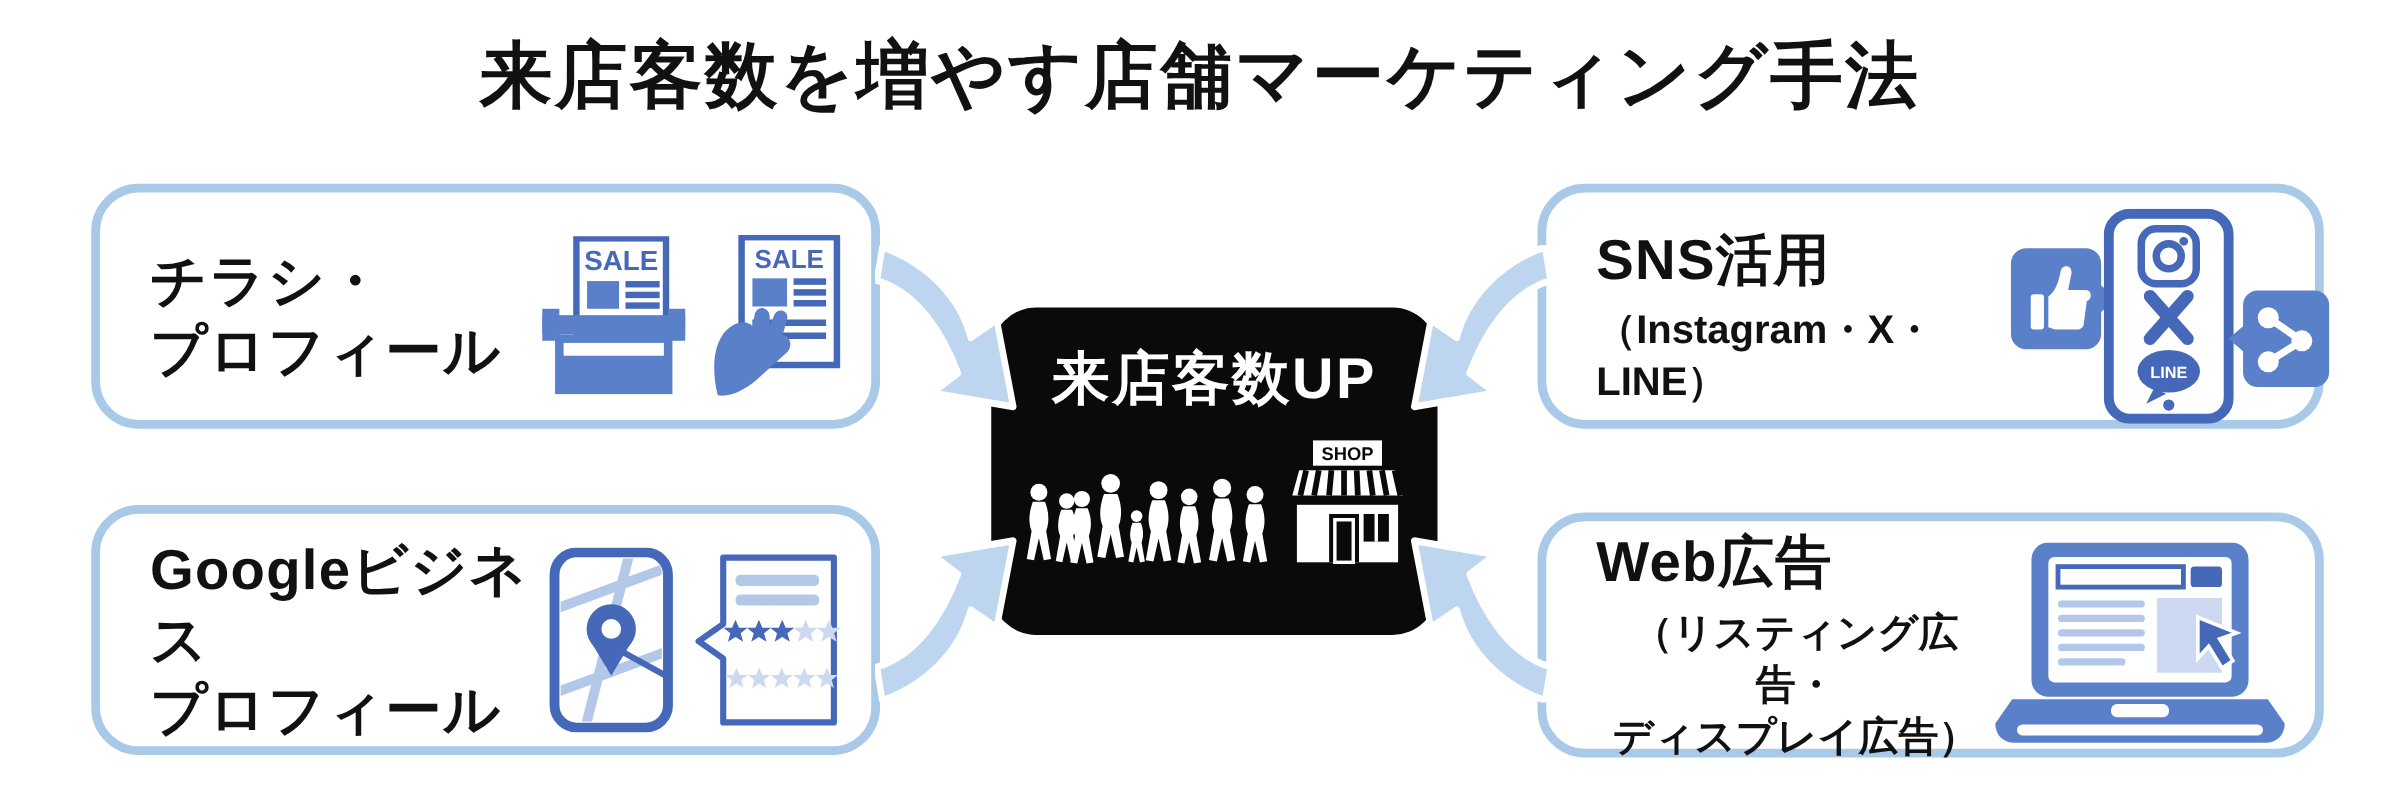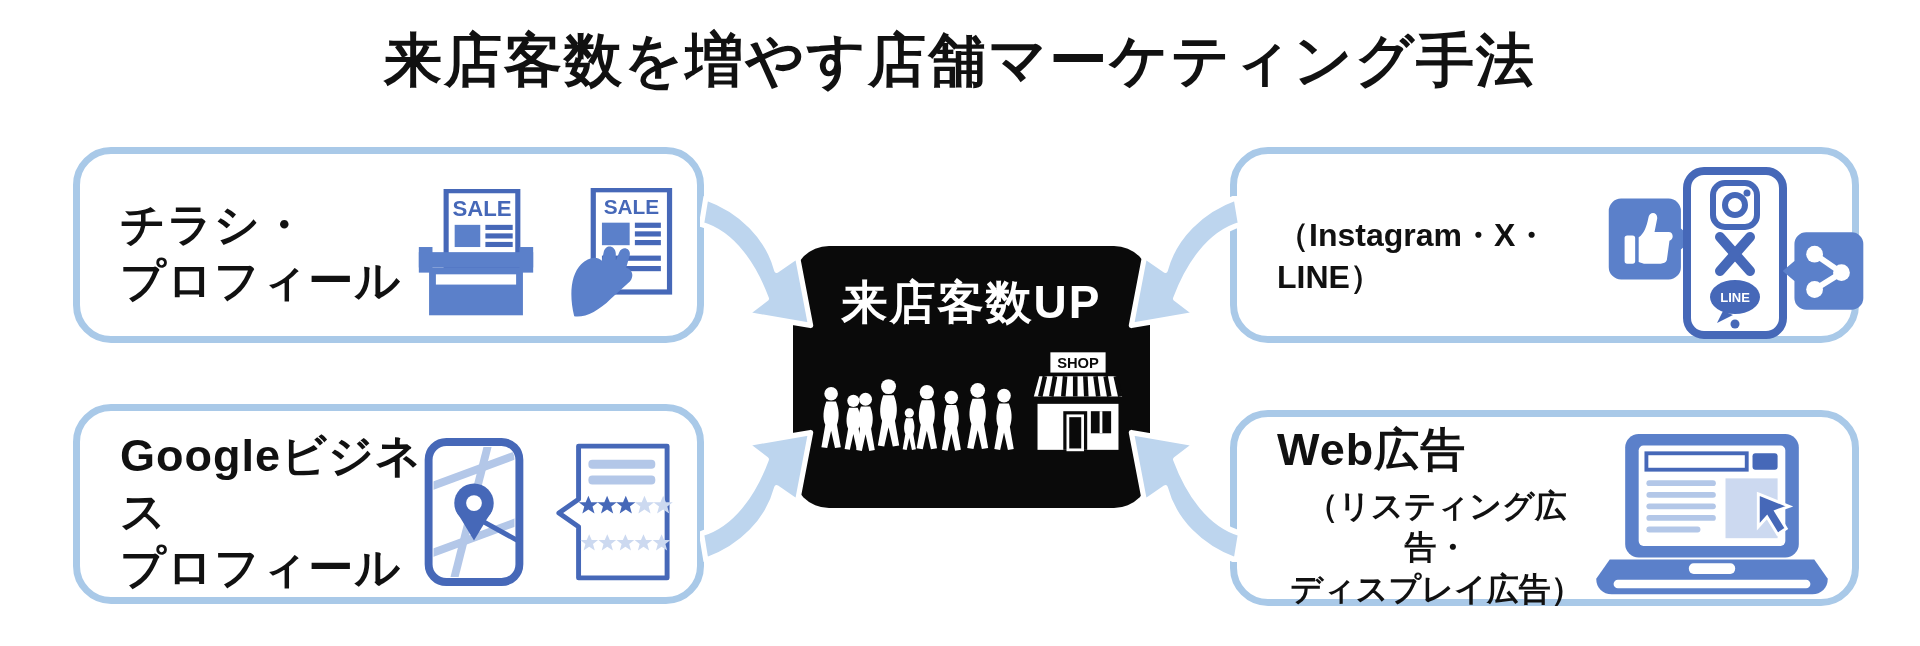--- a/index.html
+++ b/index.html
@@ -16,21 +16,21 @@
     position:absolute; background:#fff; border:7px solid #a9c9e8; border-radius:38px;
     display:flex; align-items:center; padding:16px 24px 0 40px;
   }
   .panel-flyer  { left:73px;  top:147px; width:631px; height:196px; }
   .panel-google { left:73px;  top:404px; width:631px; height:200px; }
   .panel-sns    { left:1230px; top:147px; width:629px; height:196px; }
   .panel-web    { left:1230px; top:410px; width:629px; height:196px; }
   .label{ font-size:45px; font-weight:800; line-height:1.24; letter-spacing:1px; color:#111; }
   .sublabel{ font-size:32px; font-weight:700; margin-top:8px; line-height:1.3; color:#111; }
   .sub-center{ display:inline-block; text-align:center; }
-  .icons{ margin-left:auto; display:flex; align-items:center; gap:29px; }
+  .icons{ margin-left:auto; display:flex; align-items:center; gap:14px; }
   .sns-cluster{ position:relative; width:252px; height:176px; margin-left:auto; }
   .sns-cluster .thumb { position:absolute; left:0;   top:30px; }
   .sns-cluster .phone { position:absolute; left:76px; top:2px; }
   .sns-cluster .share { position:absolute; left:174px; top:64px; }
   .center-box{
     position:absolute; left:793px; top:246px; width:357px; height:262px;
     background:#0a0a0a; border-radius:36px;
     display:flex; flex-direction:column; align-items:center; padding-top:26px;
   }
   .center-label{ color:#fff; font-size:46px; font-weight:900; letter-spacing:2px; }
@@ -125,20 +125,21 @@
           <use href="#star" x="80" y="72" fill="#ccd9f0"></use>
           <use href="#star" x="100" y="72" fill="#ccd9f0"></use>
           <use href="#star" x="120" y="72" fill="#ccd9f0"></use>
         </g>
       </svg>
     </div>
   </div>
 
   <div class="panel panel-sns">
     <div>
+      <div class="label">SNS活用</div>
       <div class="sublabel">（Instagram・X・LINE）</div>
     </div>
     <div class="sns-cluster">
       <svg class="thumb" width="88" height="88" viewBox="0 0 100 100">
         <path d="M16,4 H70 A14 14 0 0 1 84,18 V38 L98,50 L84,62 V82 A14 14 0 0 1 70,96 H16 A14 14 0 0 1 2,82 V18 A14 14 0 0 1 16,4 Z" fill="#5b80ca"></path>
         <rect x="20" y="46" width="12" height="32" rx="3" fill="#fff"></rect>
         <path d="M36,76 L36,48 C42,44 45,36 47,26 C48,18 58,19 57,27 L54,42 L70,42 C76,42 76,51 71,52 L68,74 C67,77 64,78 61,78 L42,78 Z" fill="#fff"></path>
       </svg>
       <svg class="phone" width="104" height="172" viewBox="0 0 104 172">
         <rect x="4" y="4" width="96" height="164" rx="17" fill="#fff" stroke="#4668b8" stroke-width="8"></rect>

